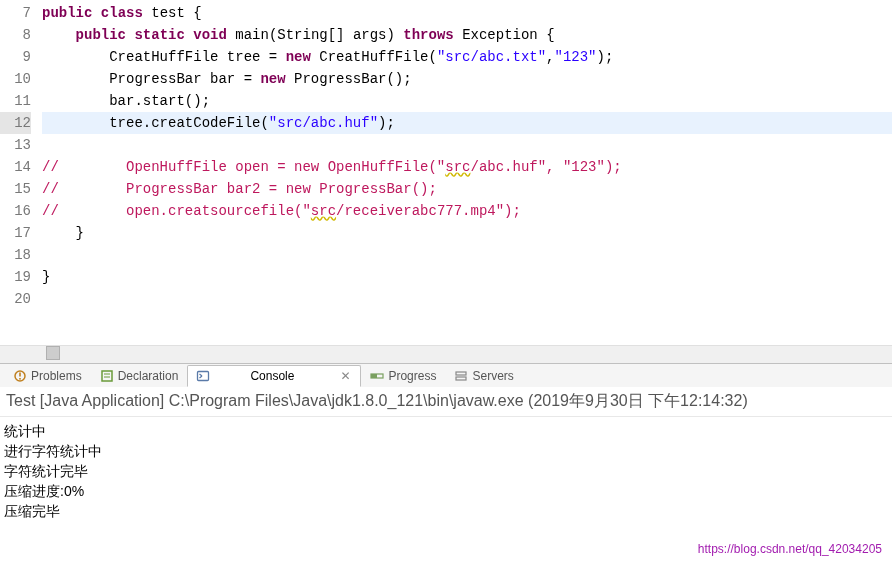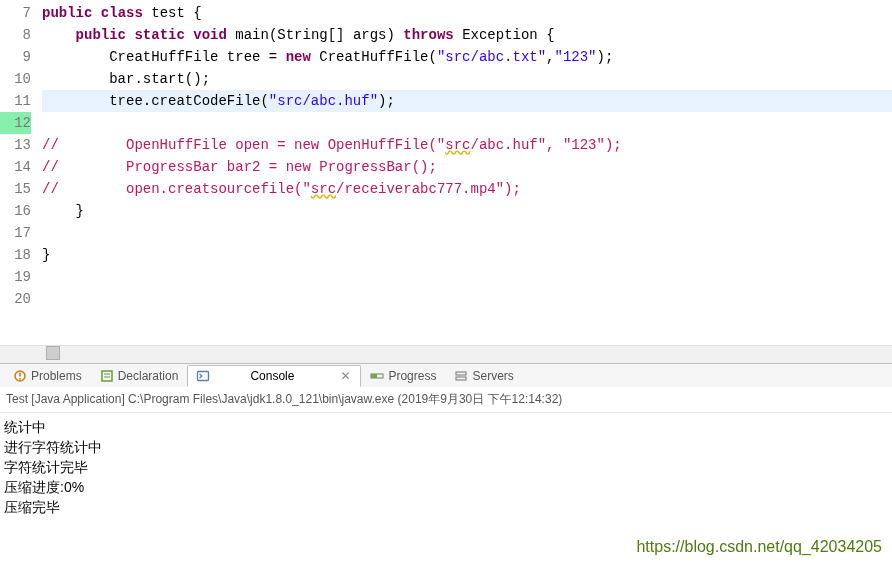--- a/index.html
+++ b/index.html
@@ -3,35 +3,35 @@
 <meta charset="utf-8">
 <style>
 * { margin:0; padding:0; box-sizing:border-box; }
 body { font-family:Consolas,"Courier New",monospace; font-size:14px; background:#fff; width:892px; height:564px; overflow:hidden; }
 .editor { height:345px; background:#fff; position:relative; }
 .code-area { padding-left:42px; padding-top:2px; }
 .gutter { position:absolute; left:0; top:0; width:40px; text-align:right; padding-right:8px; padding-top:2px; color:#787878; background:#fff; border-right:1px solid #fff; font-size:14px; line-height:22px; user-select:none; }
 .line { height:22px; line-height:22px; white-space:pre; }
 .line.hl { background:#e8f2fe; }
 .ln { height:22px; line-height:22px; }
-.ln.hl { background:#86efac; }
+.ln.hl { background:#e5e5e5; }
 .kw { color:#7f0055; font-weight:bold; }
 .str { color:#2a00ff; }
 .com { color:#be185d; }
 .squiggle { text-decoration:underline; text-decoration-style:wavy; text-decoration-color:#d0b800; }
 .scroll-stub { height:18px; background:#f0f0f0; border-top:1px solid #e0e0e0; }
 .scroll-stub .thumb { width:14px; height:14px; background:#cdcdcd; margin-left:46px; border:1px solid #b0b0b0; }
 .views { border-top:1px solid #c0c0c0; height:24px; display:flex; align-items:center; background:#f5f5f5; font-family:"Segoe UI",Tahoma,sans-serif; font-size:12px; color:#555; padding-left:4px; }
 .tab { display:flex; align-items:center; gap:4px; padding:3px 8px; cursor:pointer; border:1px solid transparent; }
 .tab.active { background:#fff; border:1px solid #c0c0c0; border-bottom:1px solid #fff; border-radius:2px 2px 0 0; color:#000;gap:40px; }
 .tab .ic { display:inline-flex; width:14px; height:14px; align-items:center; justify-content:center; }
-.run-info { font-family:"Segoe UI",Tahoma,sans-serif; font-size:12px; color:#555; padding:4px 6px; border-bottom:1px solid #e8e8e8; }
+.run-info { font-family:"Segoe UI",Tahoma,sans-serif; font-size:16px; color:#555; padding:4px 6px; border-bottom:1px solid #e8e8e8; }
 .console { padding:4px 0 4px 4px; font-family:"Microsoft YaHei","Segoe UI",sans-serif; font-size:14px; line-height:20px; }
 .console .row { height:20px; }
-.watermark { position:absolute; right:10px; bottom:8px; color:#4d7c0f; font-family:Arial,sans-serif; font-size:16px; }
+.watermark { position:absolute; right:10px; bottom:8px; color:#a21caf; font-family:Arial,sans-serif; font-size:12px; }
 </style>
 </head>
 <body>
 
 <div class="editor">
   <div class="gutter" id="gutter">
       <div class="ln">7</div>
       <div class="ln">8</div>
       <div class="ln">9</div>
       <div class="ln">10</div>
@@ -43,20 +43,21 @@
       <div class="ln">16</div>
       <div class="ln">17</div>
       <div class="ln">18</div>
       <div class="ln">19</div>
       <div class="ln">20</div>
     </div>
   <div class="code-area" id="code">
       <div class="line"><span class="kw">public</span><span> </span><span class="kw">class</span><span> test {</span></div>
       <div class="line"><span>    </span><span class="kw">public</span><span> </span><span class="kw">static</span><span> </span><span class="kw">void</span><span> main(String[] args) </span><span class="kw">throws</span><span> Exception {</span></div>
       <div class="line"><span>        CreatHuffFile tree = </span><span class="kw">new</span><span> CreatHuffFile(</span><span class="str">"src/abc.txt"</span><span>,</span><span class="str">"123"</span><span>);</span></div>
+      <div class="line"><span>        ProgressBar bar = </span><span class="kw">new</span><span> ProgressBar();</span></div>
       <div class="line"><span>        bar.start();</span></div>
       <div class="line hl"><span>        tree.creatCodeFile(</span><span class="str">"src/abc.huf"</span><span>);</span></div>
       <div class="line"><span></span></div>
       <div class="line"><span class="com">//        OpenHuffFile open = new OpenHuffFile("</span><span class="com squiggle">src</span><span class="com">/abc.huf", "123");</span></div>
       <div class="line"><span class="com">//        ProgressBar bar2 = new ProgressBar();</span></div>
       <div class="line"><span class="com">//        open.creatsourcefile("</span><span class="com squiggle">src</span><span class="com">/receiverabc777.mp4");</span></div>
       <div class="line"><span>    }</span></div>
       <div class="line"><span></span></div>
       <div class="line"><span>}</span></div>
     </div>

